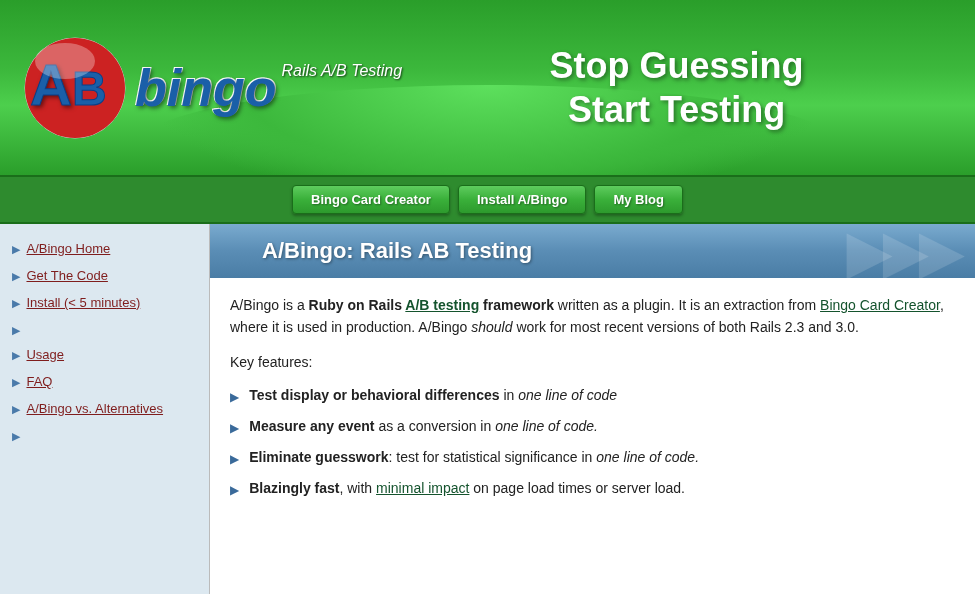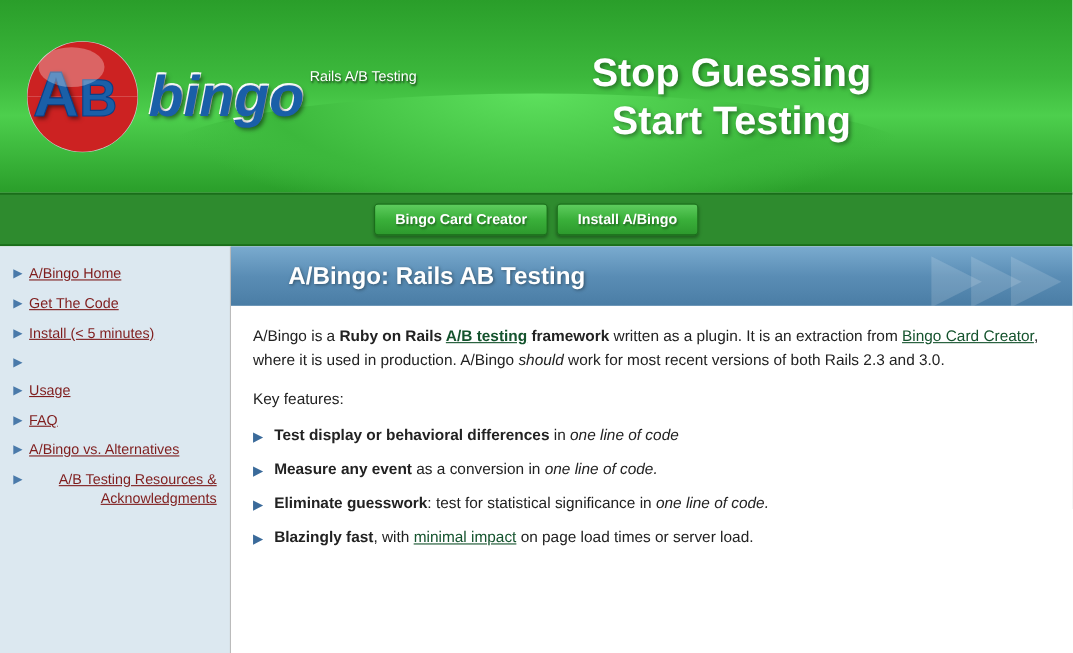--- a/index.html
+++ b/index.html
@@ -42,22 +42,23 @@
     }
     .logo-bingo {
       font-size: 52px;
       font-weight: bold;
       color: #1a5fa8;
       text-shadow: 2px 2px 4px rgba(0,0,0,0.5), -1px -1px 0 #fff, 1px -1px 0 #fff;
       font-style: italic;
       line-height: 1;
     }
     .logo-subtitle {
-      font-size: 13px;
+      font-size: 16px;
       color: white;
+      font-style: italic;
       text-shadow: 1px 1px 2px rgba(0,0,0,0.7);
       margin-left: 5px;
     }
     .header-tagline {
       flex: 1;
       text-align: center;
       z-index: 2;
       padding-right: 24px;
     }
     .header-tagline h1 {
@@ -228,20 +229,21 @@
     <h1>
       <span>Stop Guessing</span><br>
       <span>Start Testing</span>
     </h1>
   </div>
 </div>
 
 <div class="navbar">
   <a class="nav-btn" href="#">Bingo Card Creator</a>
   <a class="nav-btn" href="#">Install A/Bingo</a>
+  <a class="nav-btn" href="#">My Blog</a>
 </div>
 
 <div class="main-wrapper">
 
   <div class="sidebar">
     <div class="sidebar-item">
       <span class="sidebar-arrow">▶</span>
       <a class="sidebar-link" href="#">A/Bingo Home</a>
     </div>
     <div class="sidebar-item">
@@ -262,21 +264,20 @@
     <div class="sidebar-item">
       <span class="sidebar-arrow">▶</span>
       <a class="sidebar-link" href="#">FAQ</a>
     </div>
     <div class="sidebar-item">
       <span class="sidebar-arrow">▶</span>
       <a class="sidebar-link" href="#">A/Bingo vs. Alternatives</a>
     </div>
     <div class="sidebar-item">
       <span class="sidebar-arrow">▶</span>
-      <a class="sidebar-link" href="#">A/B Testing Resources &amp; Acknowledgments</a>
     </div>
   </div>
 
   <div class="content">
     <div class="content-header">
       <h2>A/Bingo: Rails AB Testing</h2>
     </div>
     <div class="content-body">
       <p>
         A/Bingo is a <strong>Ruby on Rails <a href="#">A/B testing</a> framework</strong> written as a plugin. It is an extraction from <a href="#">Bingo Card Creator</a>, where it is used in production. A/Bingo <em>should</em> work for most recent versions of both Rails 2.3 and 3.0.

